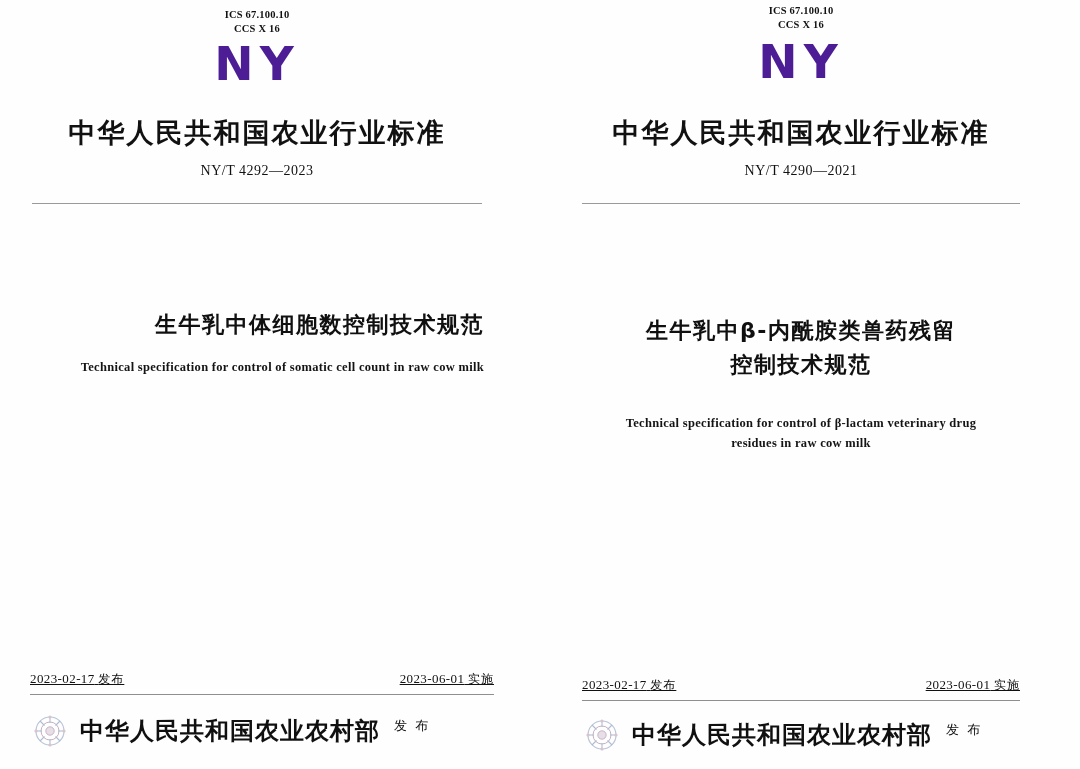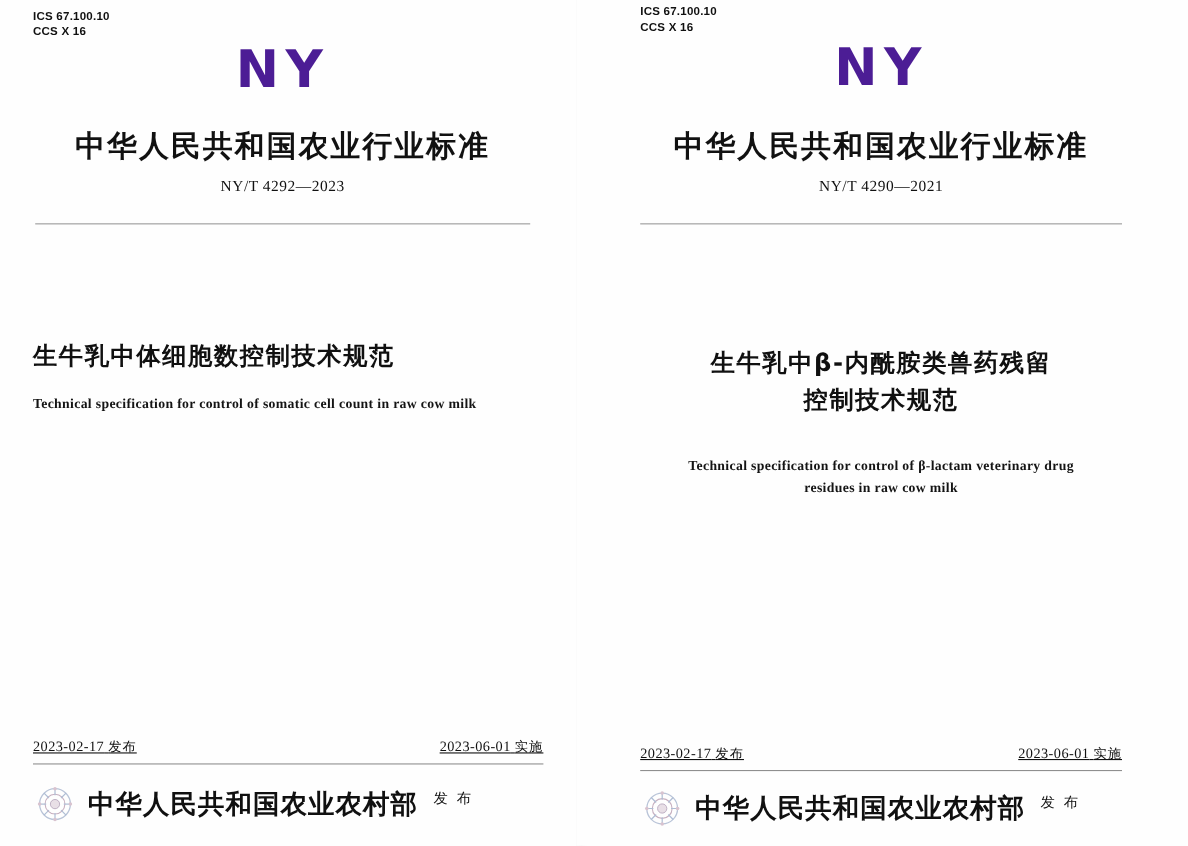--- a/index.html
+++ b/index.html
@@ -36,25 +36,26 @@
   }
   .gutter {
     position: absolute;
     top: 0;
     left: 524px;
     width: 10px;
     height: 769px;
     background: linear-gradient(to right, #f1f1f1 0%, #d9d9d9 35%, #cfcfcf 50%, #e6e6e6 70%, #fbfbfb 100%);
   }
   .ics-block {
-    font-family: Liberation Sans, sans-serif;
+    font-family: Liberation Serif, serif;
     font-weight: bold;
     font-size: 10.5px;
     line-height: 1.35;
     letter-spacing: 0.2px;
+    text-align: center;
   }
   .page.right .ics-block {
     font-size: 10.5px;
   }
   .ny-mark {
     text-align: center;
     font-family: "DejaVu Sans", sans-serif;
     font-weight: bold;
     font-size: 47px;
     letter-spacing: 6px;
@@ -88,21 +89,21 @@
   }
   .rule {
     border: none;
     border-top: 1px solid #9a9a9a;
     margin-top: 24px;
     margin-bottom: 0;
   }
   .page.left .rule { margin-left: 2px; margin-right: 2px; }
   .title-area-left {
     margin-top: 104px;
-    text-align: left;
+    text-align: right;
   }
   .title-area-right {
     margin-top: 110px;
     text-align: center;
   }
   .doc-title-cn {
     font-family: "DejaVu Sans", sans-serif;
     font-weight: bold;
     font-size: 22px;
     letter-spacing: 1.5px;

